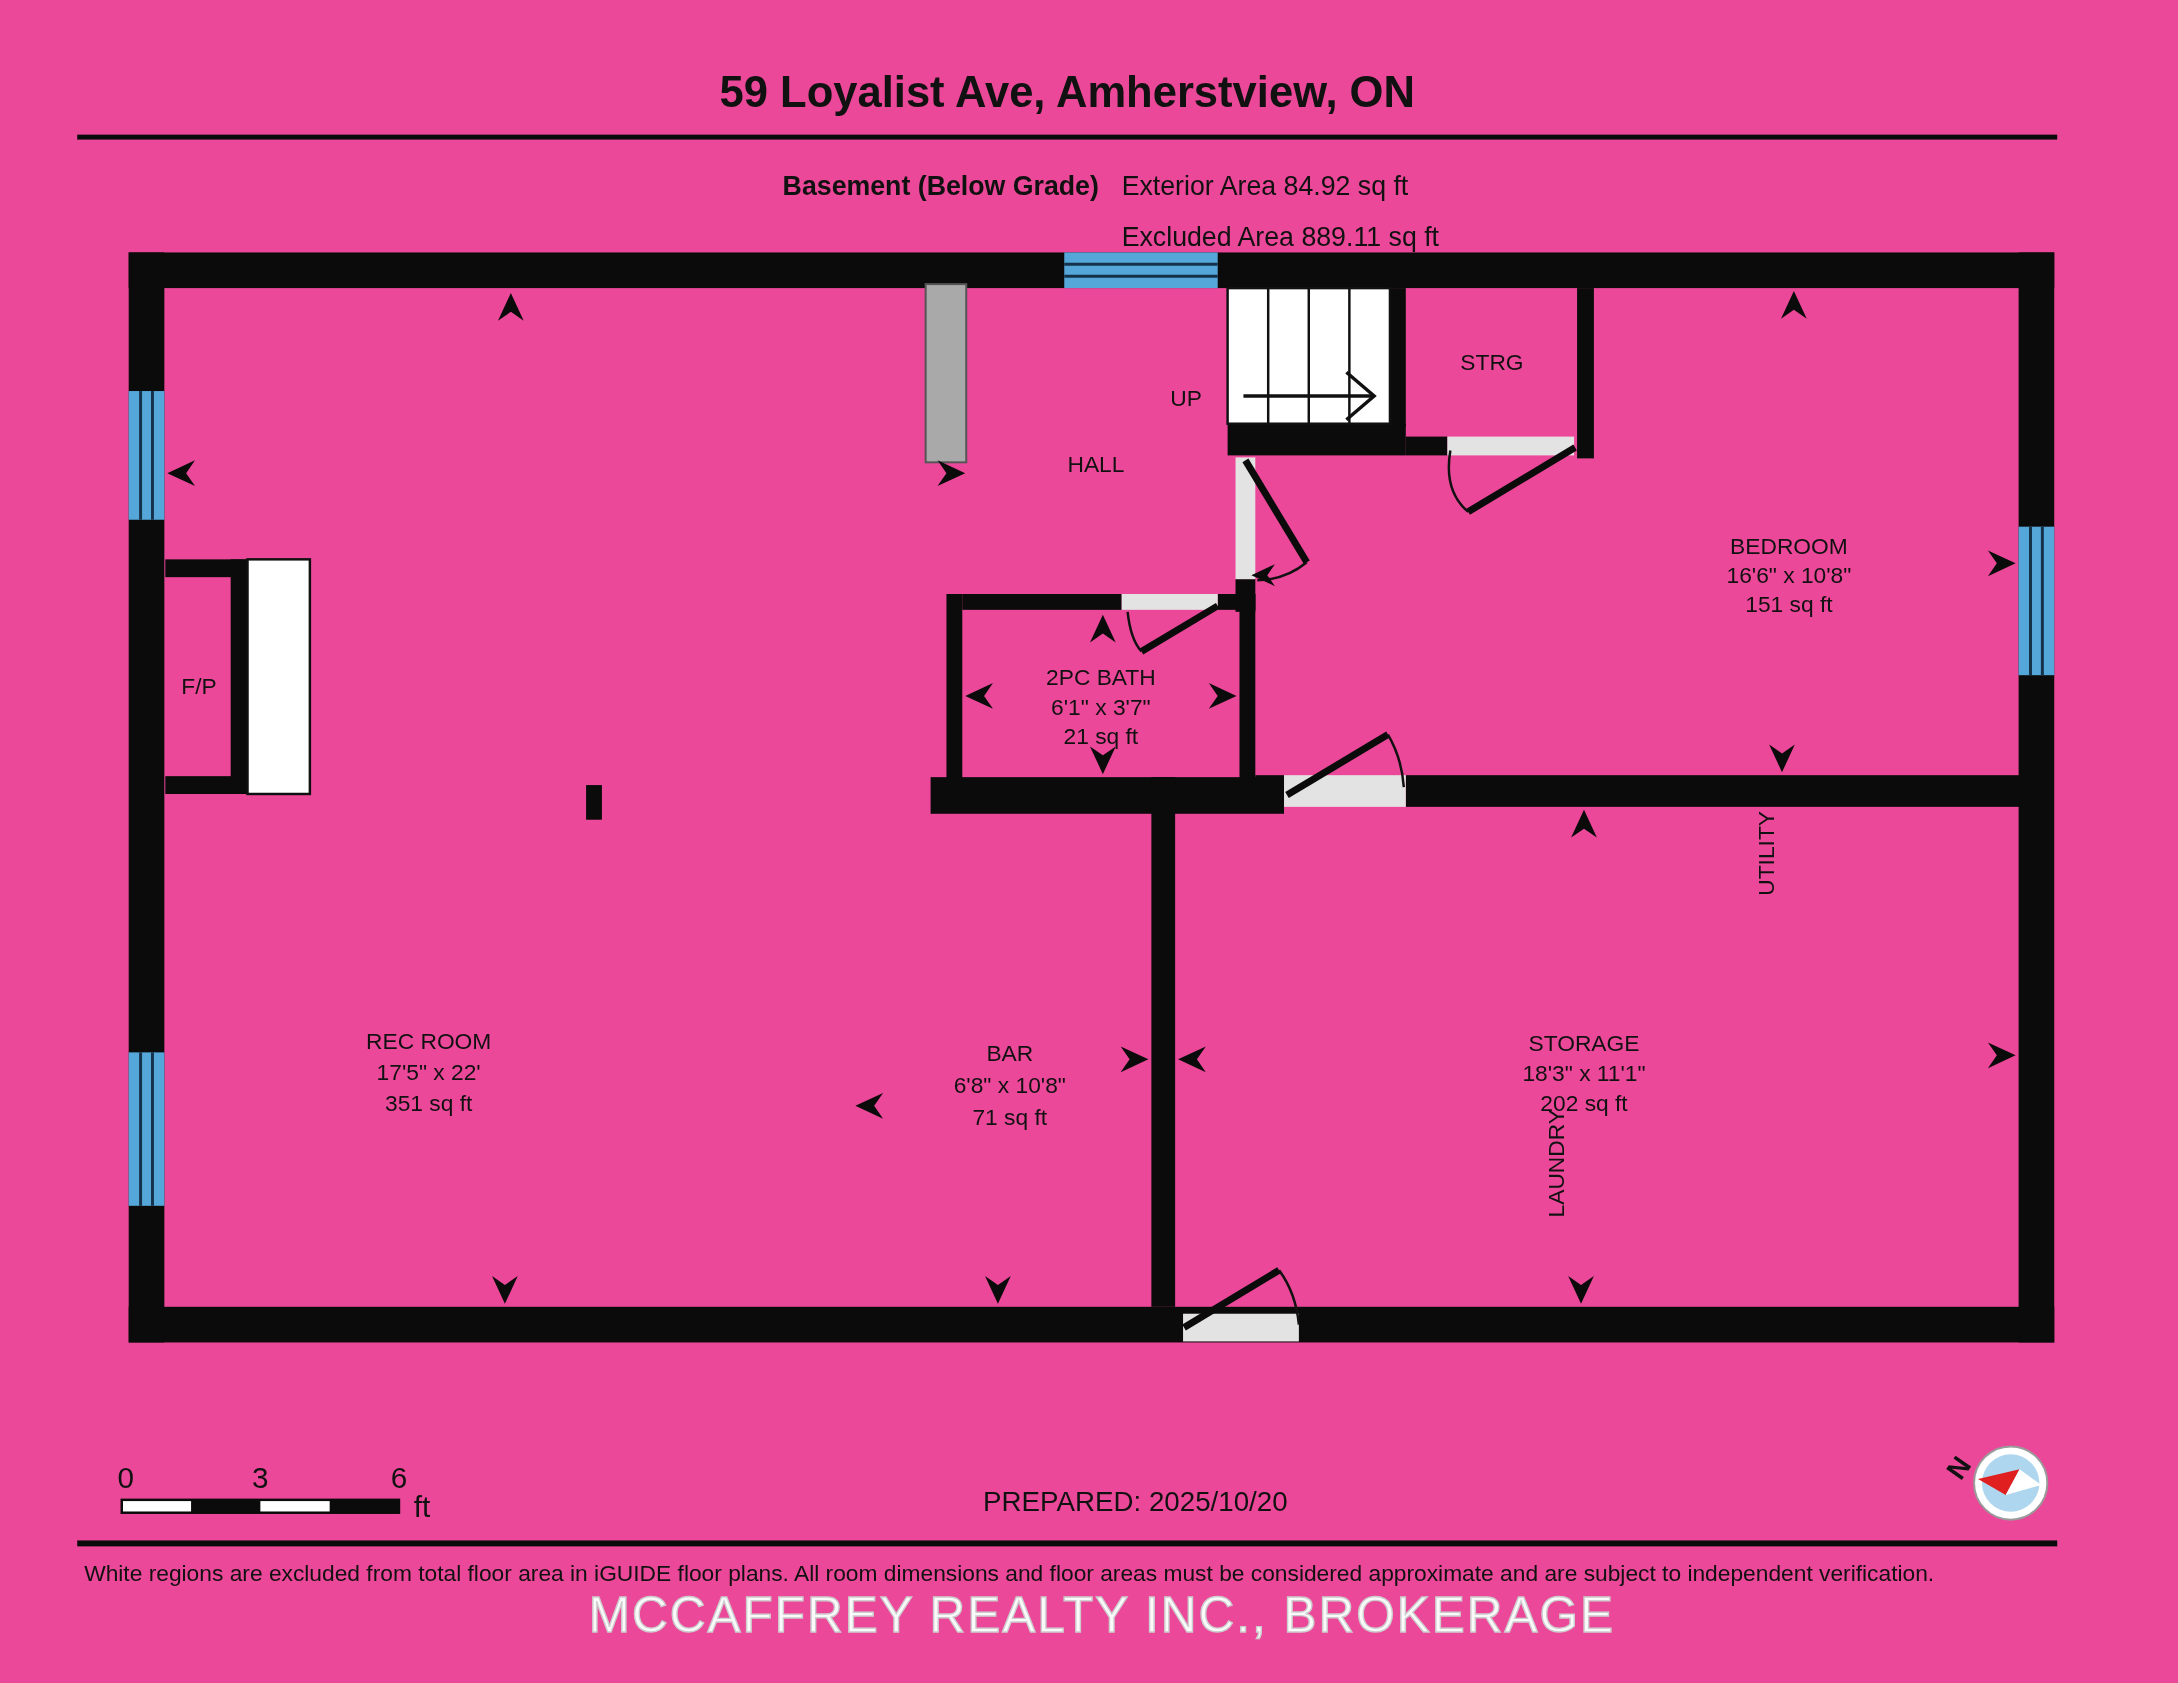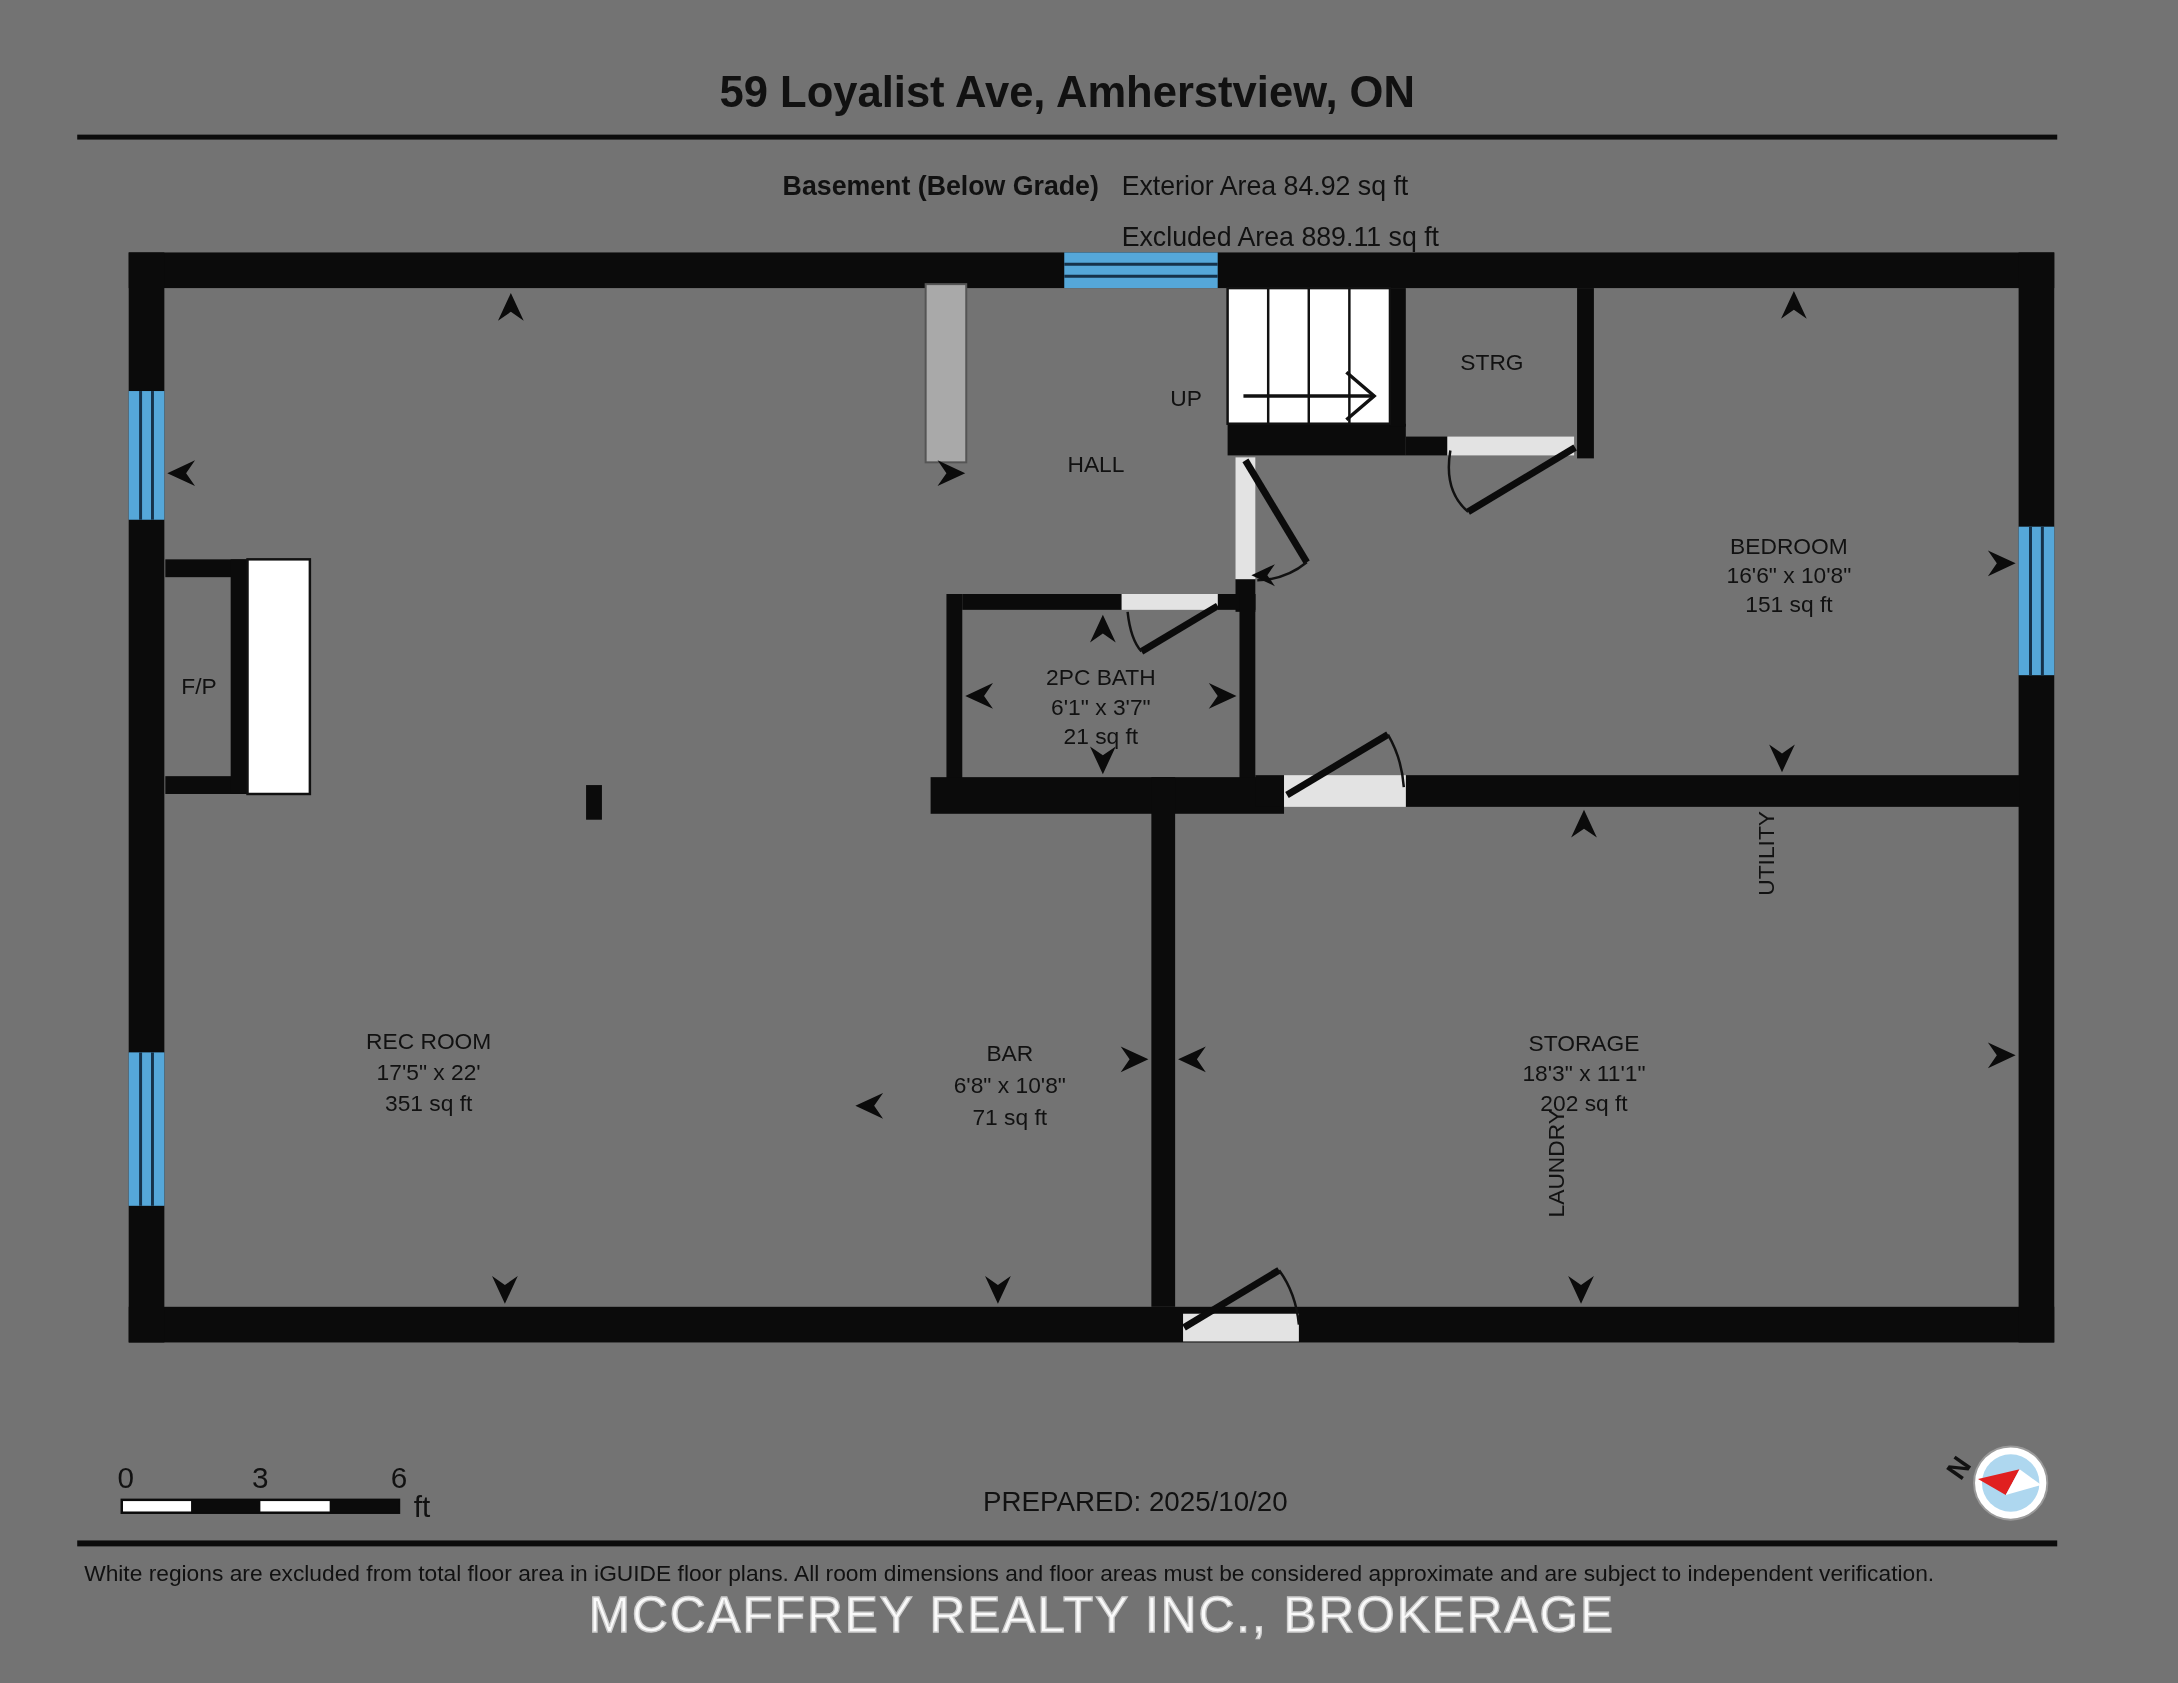--- a/index.html
+++ b/index.html
@@ -1,19 +1,19 @@
 <!DOCTYPE html>
 <html><head>
 <meta charset="utf-8">
 <style>
   html,body{margin:0;padding:0;background:#ffffff;}
   .page{
     position:relative;
     width:2178px;height:1683px;
-    background:#737373;
+    background:#ec4899;
     font-family:"Liberation Sans", sans-serif;
     overflow:hidden;
   }
   svg{display:block;}
   text{fill:#111111;}
   .t-title{font-size:44px;font-weight:bold;}
   .t-sub-b{font-size:27px;font-weight:bold;}
   .t-sub{font-size:27px;}
   .t-room{font-size:23px;}
   .t-small{font-size:23px;}

